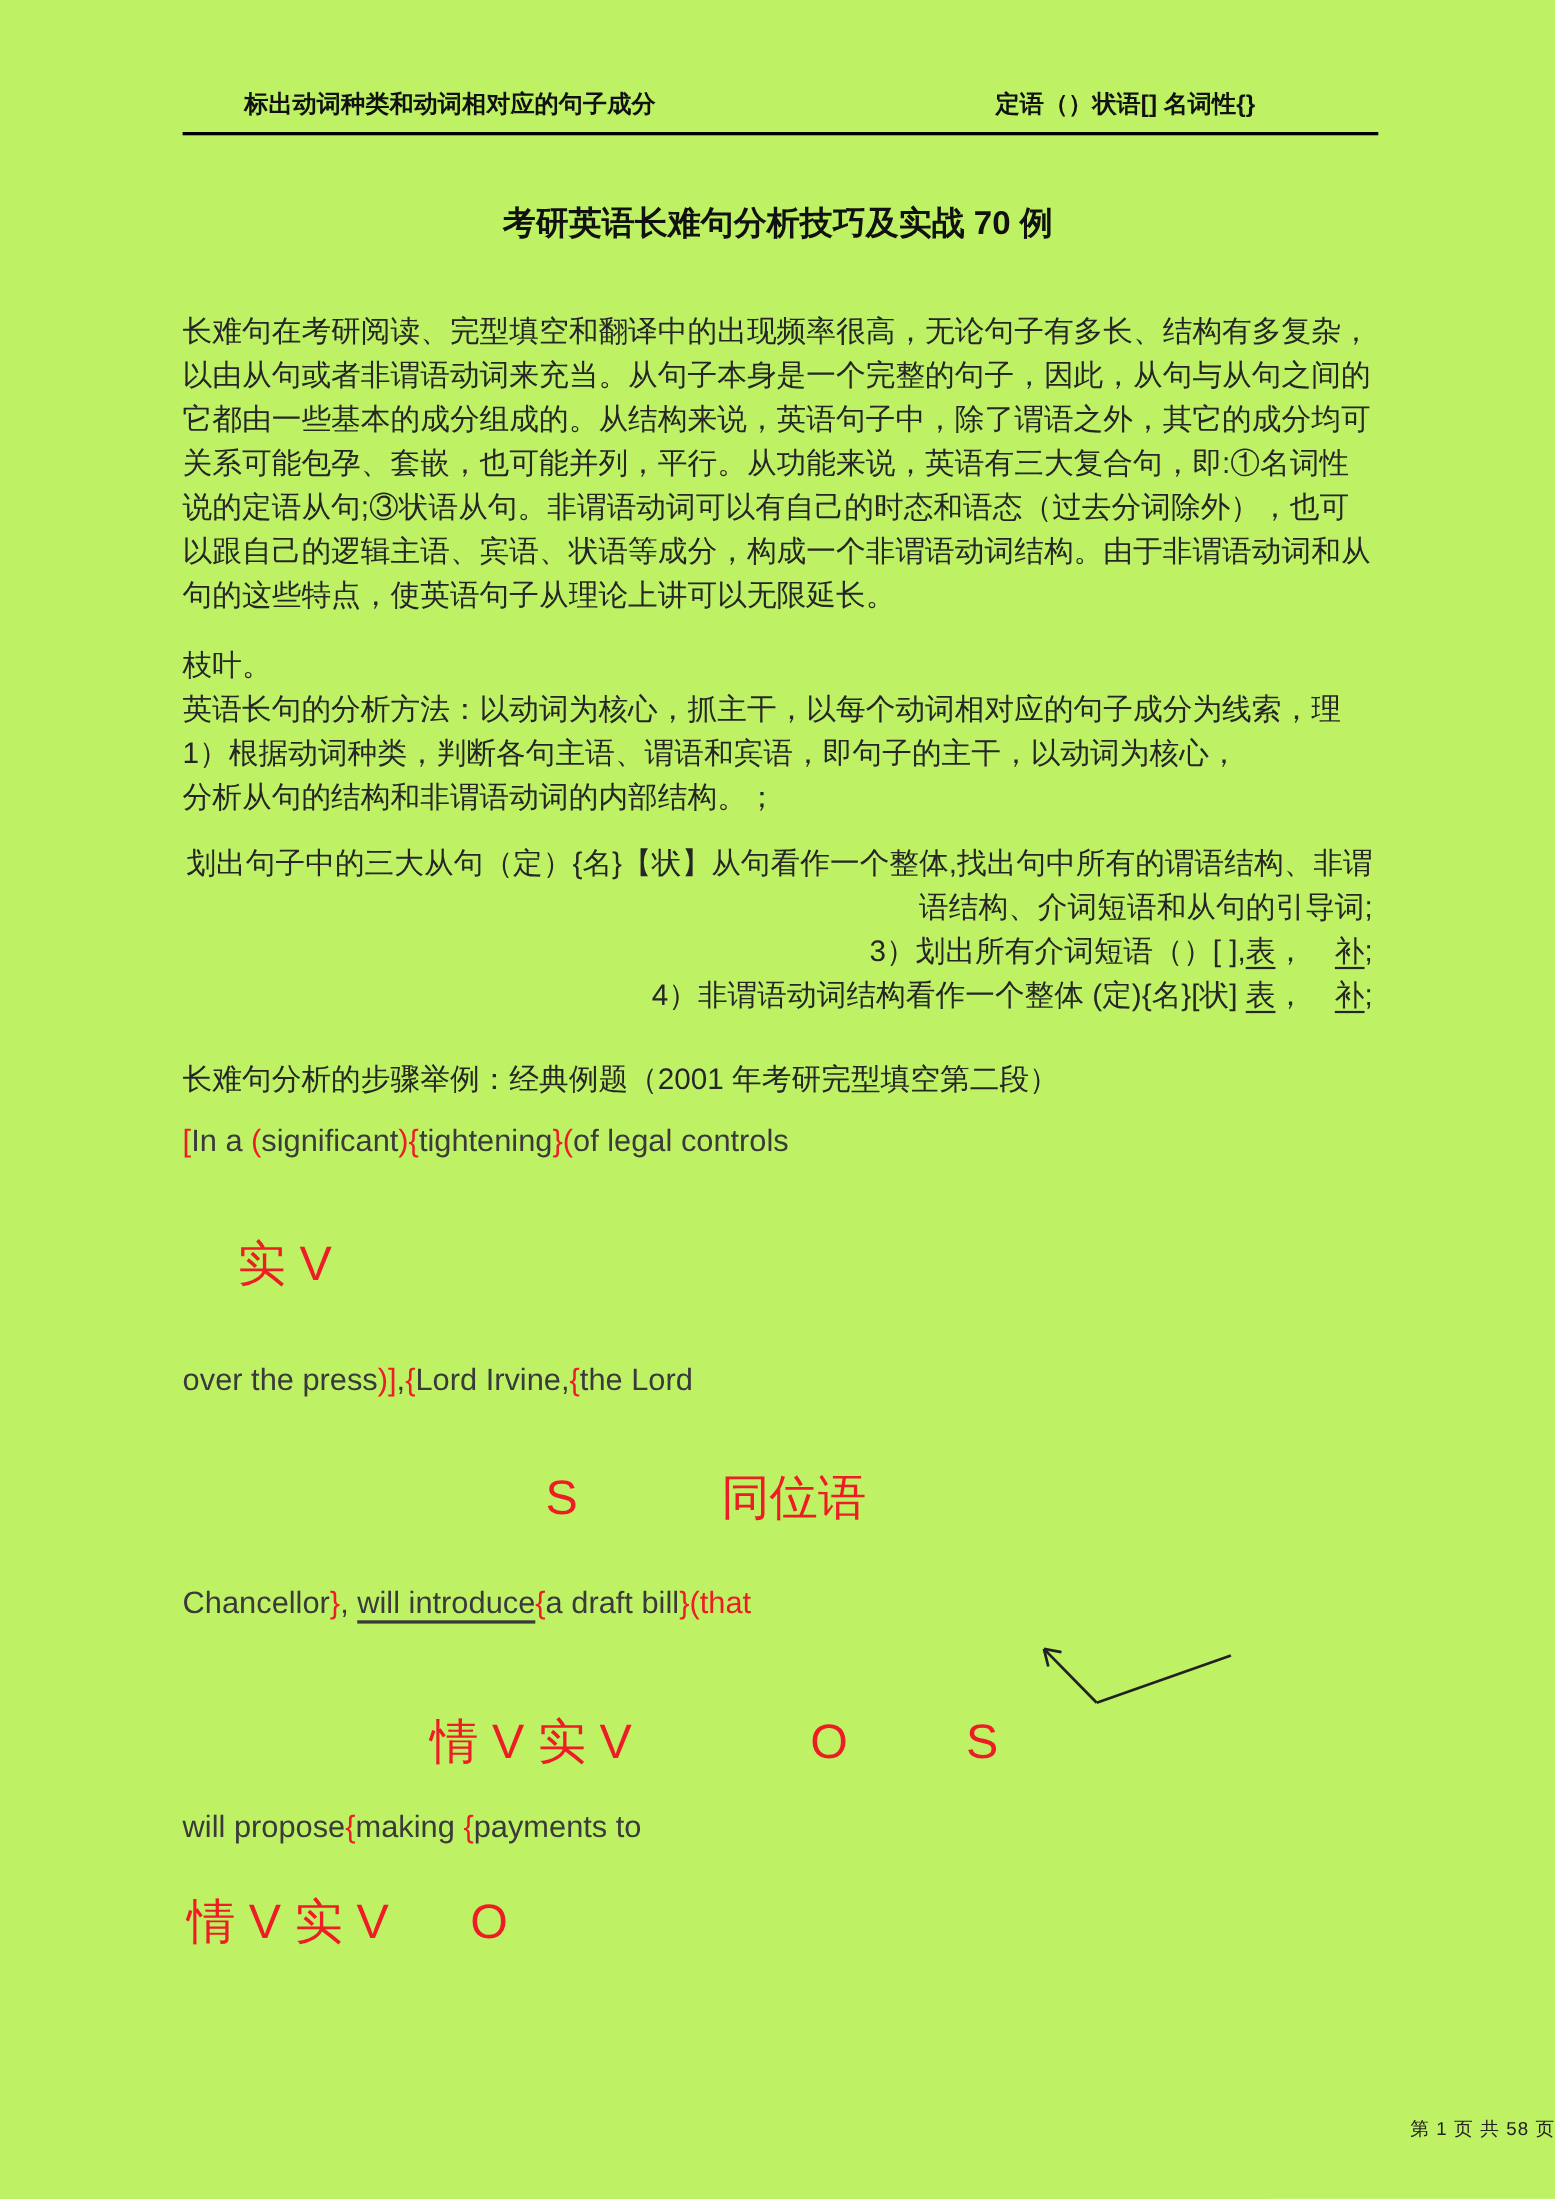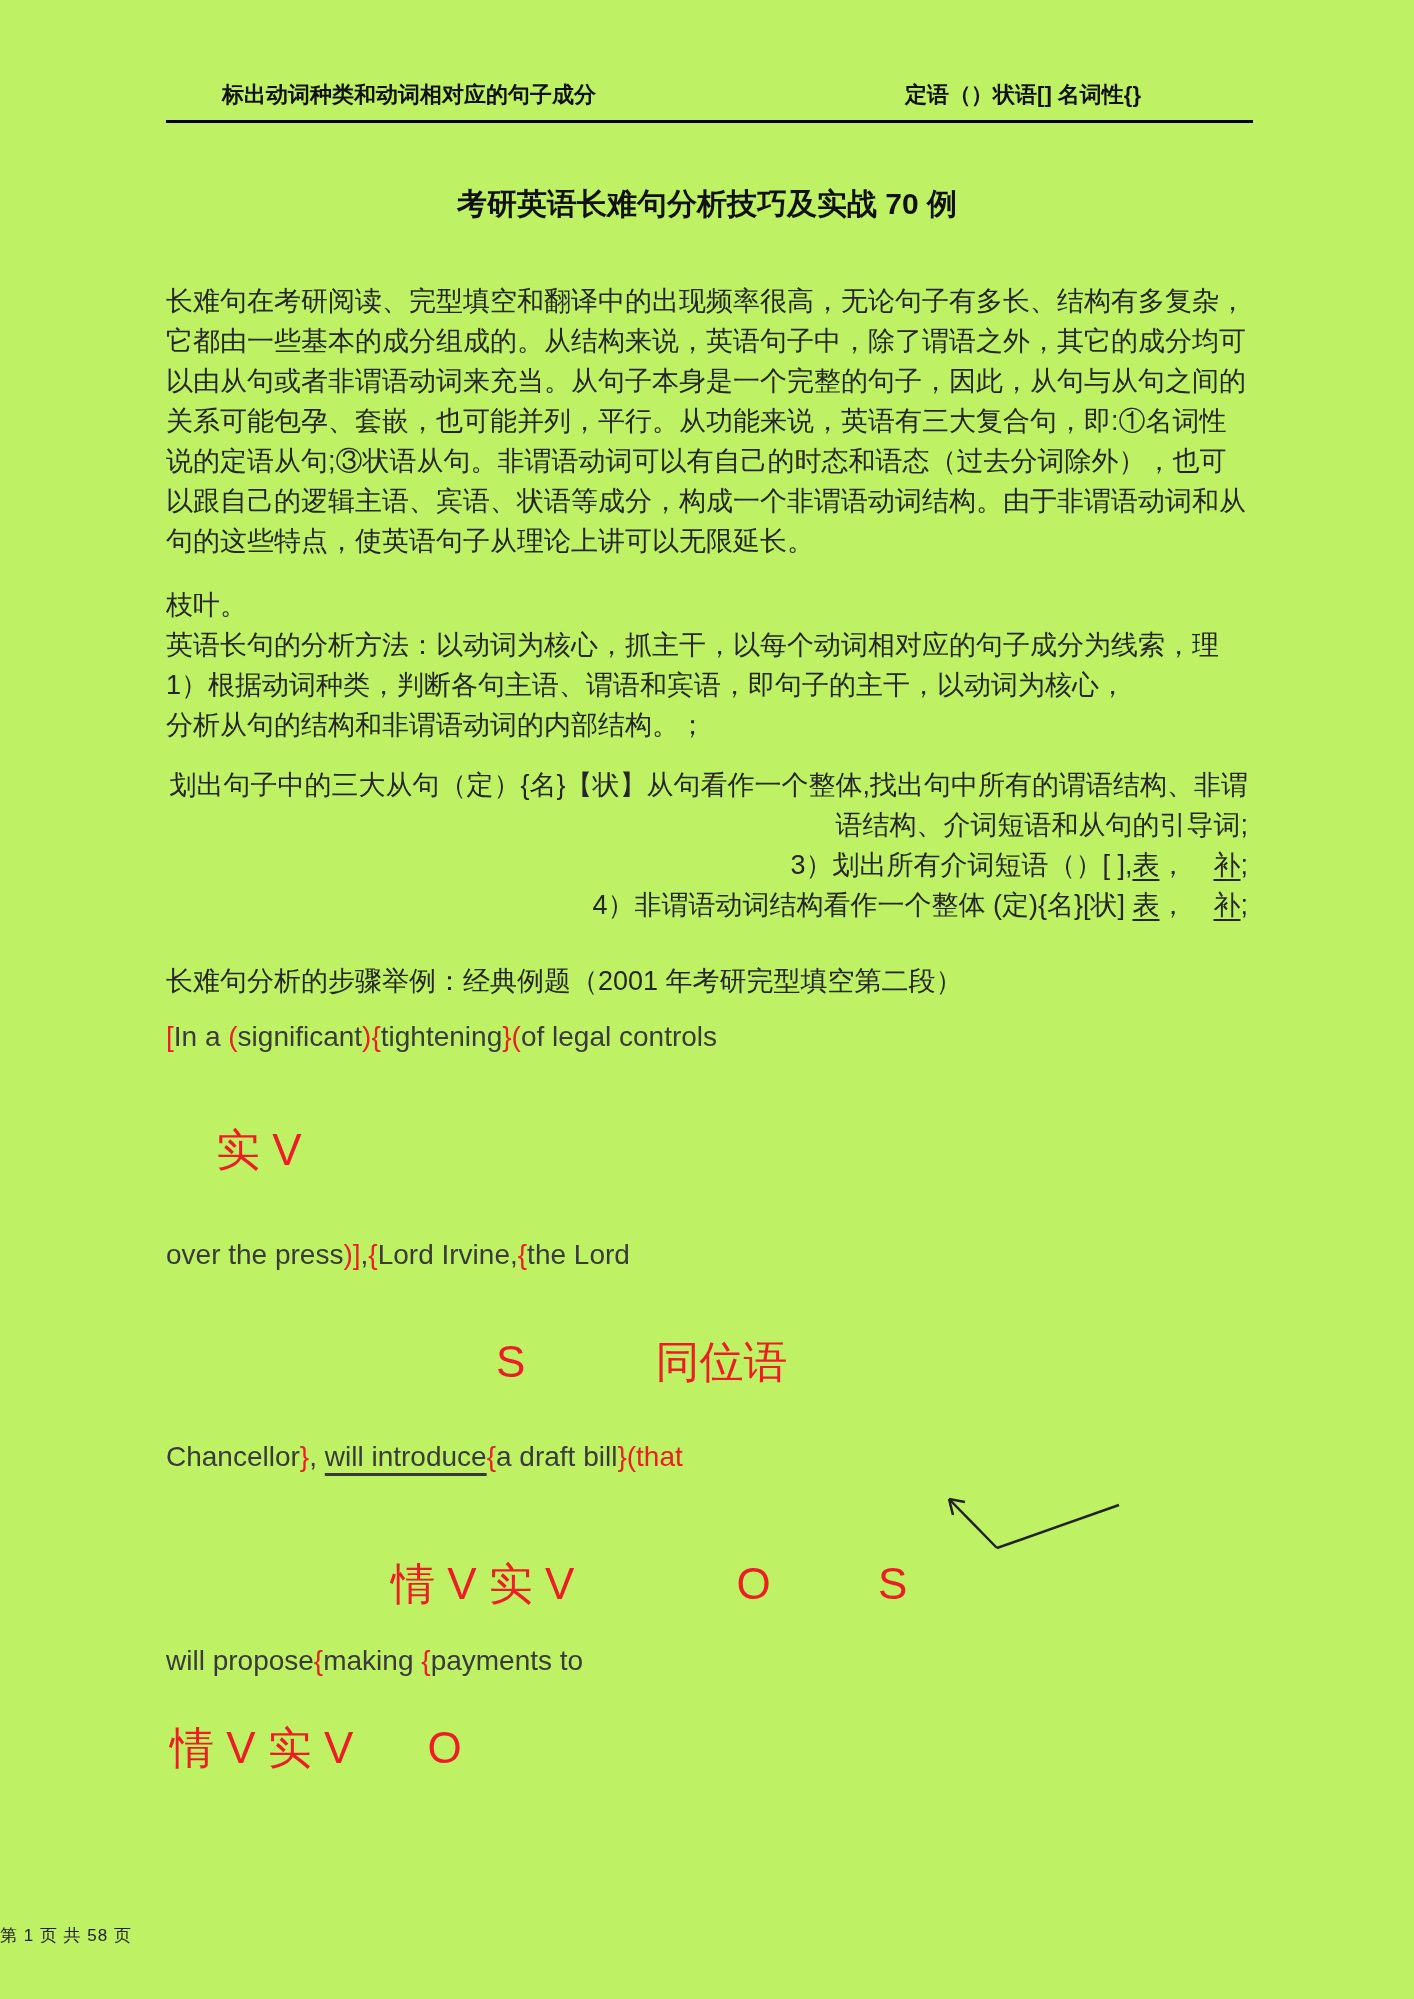--- a/index.html
+++ b/index.html
@@ -50,42 +50,42 @@
   .l-c  { margin-top:40px; }
   .ann3 { margin-top:72px; padding-left:225px; }
   .ann3 .g1 { margin-left:150px; }
   .ann3 .g2 { margin-left:95px; }
   .l-d  { margin-top:22px; }
   .ann4 { margin-top:32px; padding-left:4px; }
   .ann4 .g1 { margin-left:62px; }
   .arrow-svg { position:absolute; left:935px; top:1488px; }
   .footer {
     position:absolute; left:0; right:0; bottom:52px;
-    text-align:left;
+    text-align:right;
     font-size:17px; color:#222; letter-spacing:1px;
   }
 </style>
 </head>
 <body>
 
 <div class="page">
 
   <div class="header">
     <span>标出动词种类和动词相对应的句子成分</span>
     <span>定语（）状语[] 名词性{}</span>
   </div>
 
   <div class="title">考研英语长难句分析技巧及实战 70 例</div>
 
   <div class="content">
 
     <div class="para p-intro">
       <div class="para-line">长难句在考研阅读、完型填空和翻译中的出现频率很高，无论句子有多长、结构有多复杂，</div>
+      <div class="para-line">以由从句或者非谓语动词来充当。从句子本身是一个完整的句子，因此，从句与从句之间的</div>
       <div class="para-line">它都由一些基本的成分组成的。从结构来说，英语句子中，除了谓语之外，其它的成分均可</div>
-      <div class="para-line">以由从句或者非谓语动词来充当。从句子本身是一个完整的句子，因此，从句与从句之间的</div>
       <div class="para-line">关系可能包孕、套嵌，也可能并列，平行。从功能来说，英语有三大复合句，即:①名词性</div>
       <div class="para-line">说的定语从句;③状语从句。非谓语动词可以有自己的时态和语态（过去分词除外），也可</div>
       <div class="para-line">以跟自己的逻辑主语、宾语、状语等成分，构成一个非谓语动词结构。由于非谓语动词和从</div>
       <div class="para-line">句的这些特点，使英语句子从理论上讲可以无限延长。</div>
     </div>
 
     <div class="para p-method">
       <div class="para-line">枝叶。</div>
       <div class="para-line"> 英语长句的分析方法：以动词为核心，抓主干，以每个动词相对应的句子成分为线索，理</div>
       <div class="para-line">1）根据动词种类，判断各句主语、谓语和宾语，即句子的主干，以动词为核心，</div>

